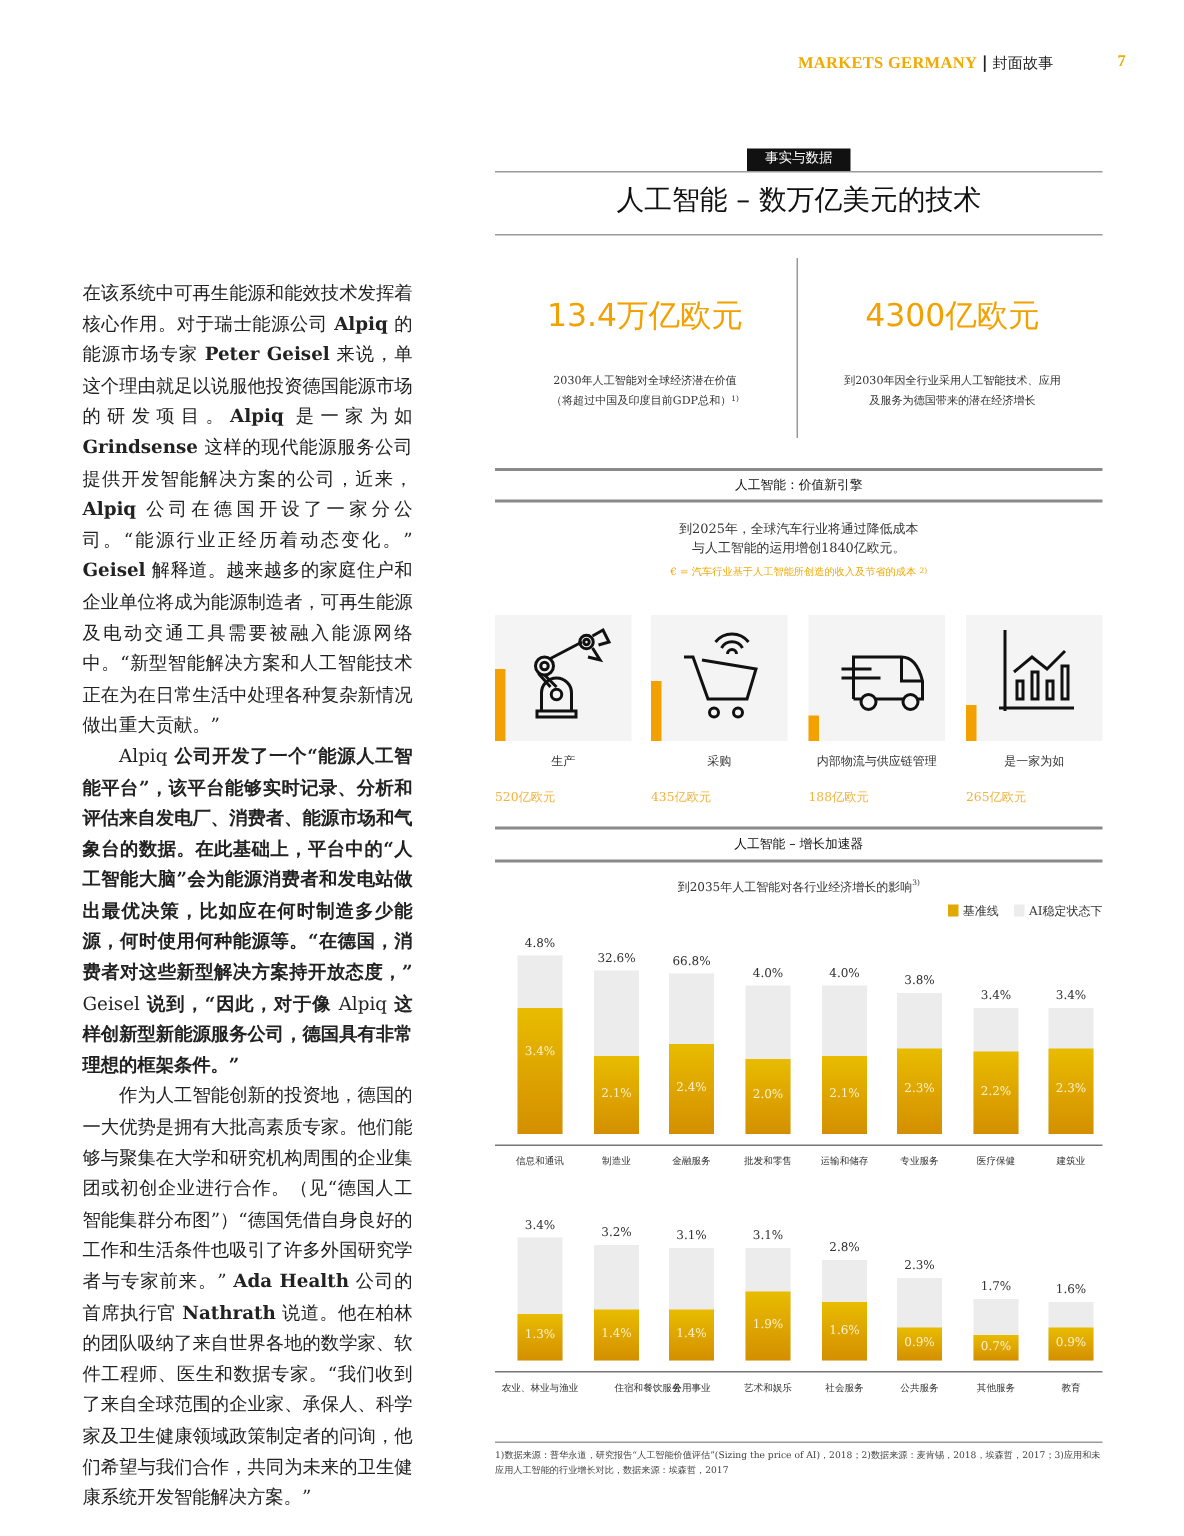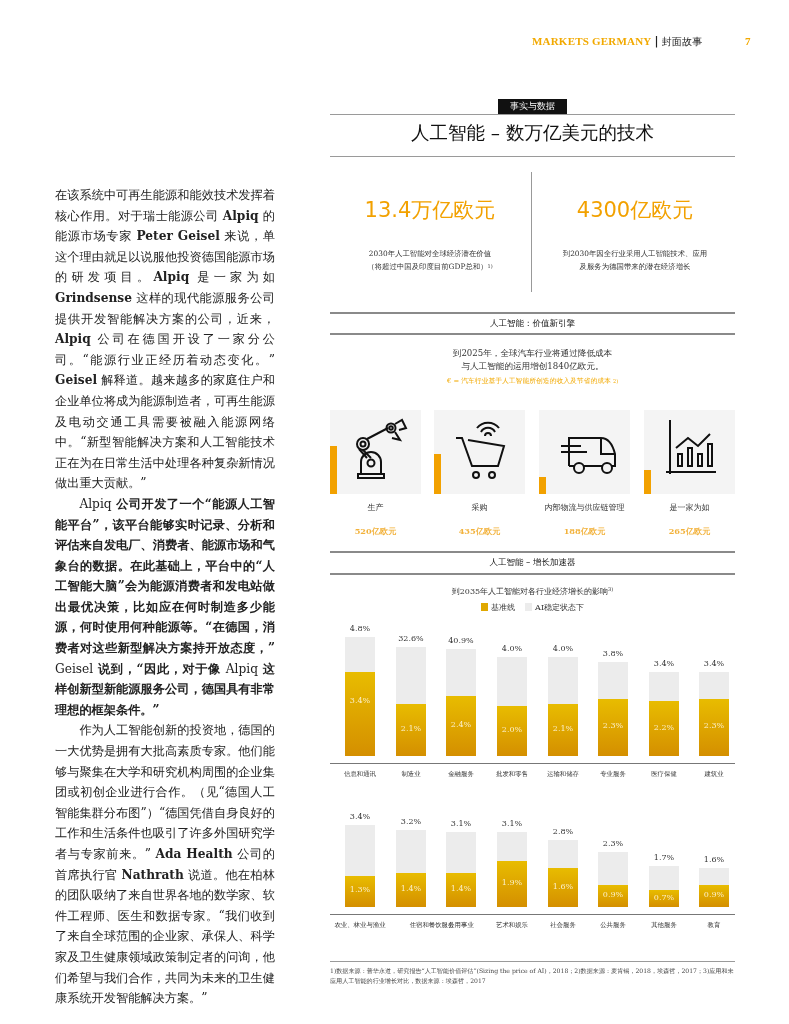--- a/index.html
+++ b/index.html
@@ -29,24 +29,24 @@
   .cap { width:200px; text-align:center; font-size:7.4px; line-height:13px; color:#333; }
   .sechead { left:330px; width:405px; text-align:center; font-size:8.5px; font-family:"DejaVu Sans", sans-serif; color:#111; }
   .intro { top:347px; left:330px; width:405px; text-align:center; font-size:8.6px; line-height:12.5px; color:#333; }
   .intro .note { color:#f2a900; font-size:6.8px; display:block; margin-top:3px; }
   sup { font-size:5px; vertical-align:top; }
 
   .tile { top:410px; width:91px; height:84px; background:#f4f4f4; }
   .tile .bar { position:absolute; left:0; bottom:0; width:7px; background:#f2a100; }
   .tile svg { position:absolute; left:20px; top:8px; }
   .tlabel { top:502px; width:91px; text-align:center; font-size:8px; color:#333; white-space:nowrap; }
-  .tval { top:526px; width:91px; text-align:center; font-size:8.2px; color:#f2b23c;font-weight:bold; }
+  .tval { top:526px; width:91px; font-size:8.2px; color:#f2b23c; }
 
   .subtitle { top:586px; left:330px; width:405px; text-align:center; font-size:8px; color:#333; }
-  .legend { top:602px; left:330px; width:405px; text-align:center; font-size:8px; color:#333; }
+  .legend { top:602px; left:330px; width:405px; text-align:right; font-size:8px; color:#333; }
   .legend .sw { display:inline-block; width:7px; height:8px; vertical-align:-1px; margin:0 3px 0 0; }
 
   .chart { left:330px; width:405px; }
   .bcol { position:absolute; width:30px; }
   .bcol .ai { position:absolute; left:0; width:30px; background:#ececec; }
   .bcol .base { position:absolute; left:0; width:30px; background:linear-gradient(#e8bc00, #d48f00); }
   .bcol .topv { position:absolute; width:50px; left:-10px; text-align:center; font-size:8px; color:#333; }
   .bcol .basev { position:absolute; width:40px; left:-5px; text-align:center; font-size:8px; color:#fbefc8; }
   .axis { position:absolute; left:0; width:405px; height:1px; background:#777; }
   .xl { position:absolute; width:60px; text-align:center; font-size:6.4px; color:#333; line-height:9px; }
@@ -180,21 +180,21 @@
     <div class="bcol" style="left: 66px; top: 0px;">
       <div class="ai" style="top: 26.88px; height: 109.12px;"></div>
       <div class="base" style="top: 83.92px; height: 52.08px;"></div>
       <div class="topv" style="top: 13.88px;">32.6%</div>
       <div class="basev" style="top: 103.96px;">2.1%</div>
     </div>
     <div class="xl" style="left: 51px; top: 150px;">制造业</div>
     <div class="bcol" style="left: 116px; top: 0px;">
       <div class="ai" style="top: 29.36px; height: 106.64px;"></div>
       <div class="base" style="top: 76.48px; height: 59.52px;"></div>
-      <div class="topv" style="top: 16.36px;">40.9%</div>
+      <div class="topv" style="top: 16.36px;">66.8%</div>
       <div class="basev" style="top: 100.24px;">2.4%</div>
     </div>
     <div class="xl" style="left: 101px; top: 150px;">金融服务</div>
     <div class="bcol" style="left: 167px; top: 0px;">
       <div class="ai" style="top: 36.8px; height: 99.2px;"></div>
       <div class="base" style="top: 86.4px; height: 49.6px;"></div>
       <div class="topv" style="top: 23.8px;">4.0%</div>
       <div class="basev" style="top: 105.2px;">2.0%</div>
     </div>
     <div class="xl" style="left: 152px; top: 150px;">批发和零售</div>

